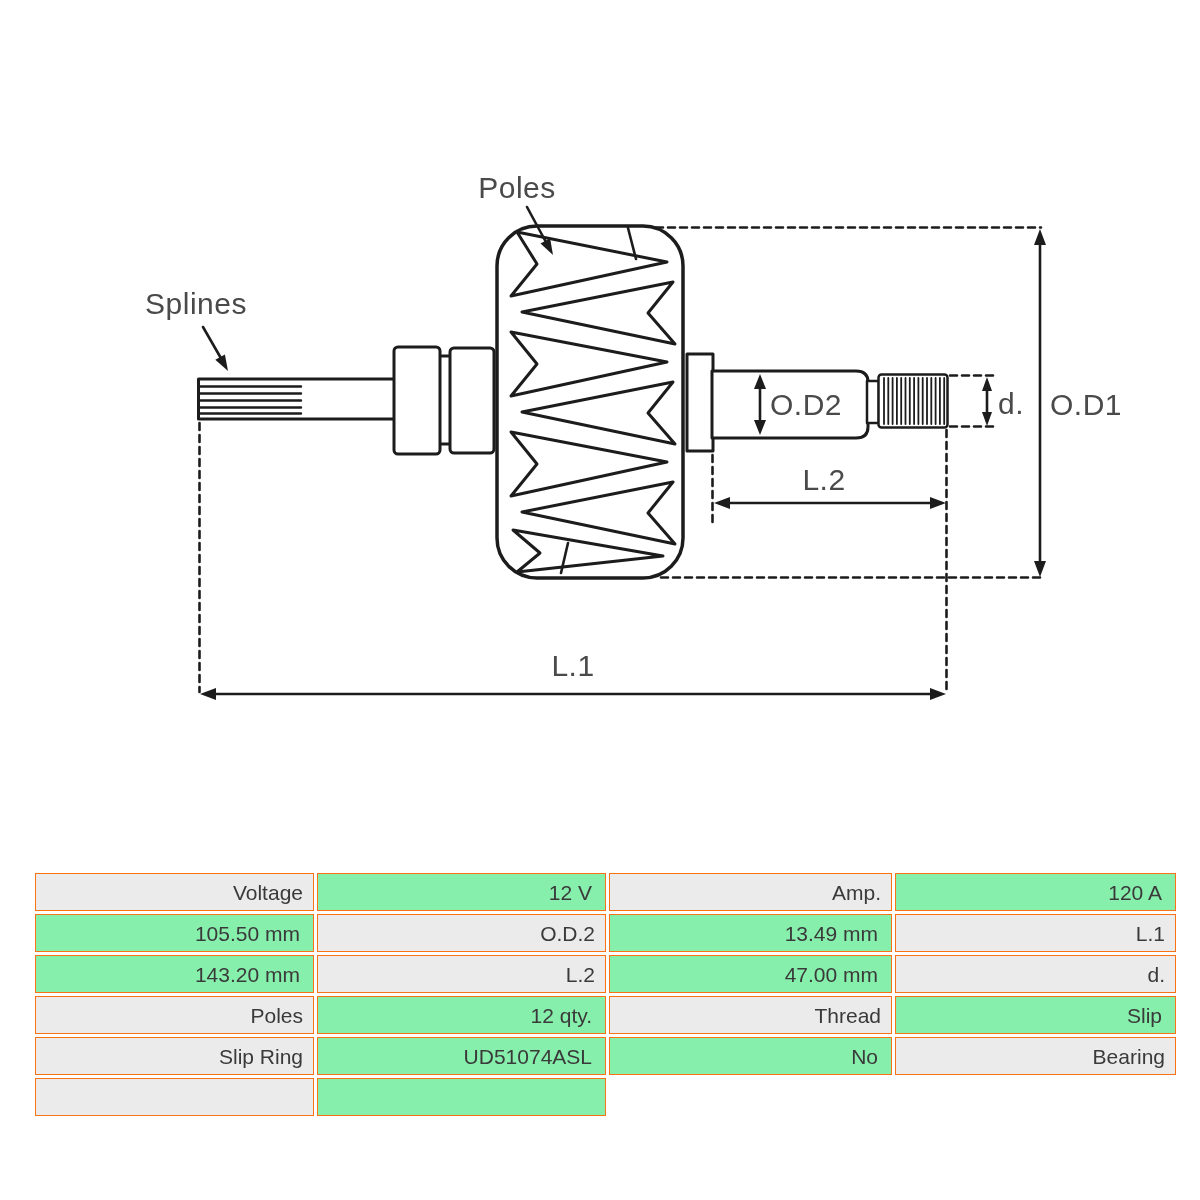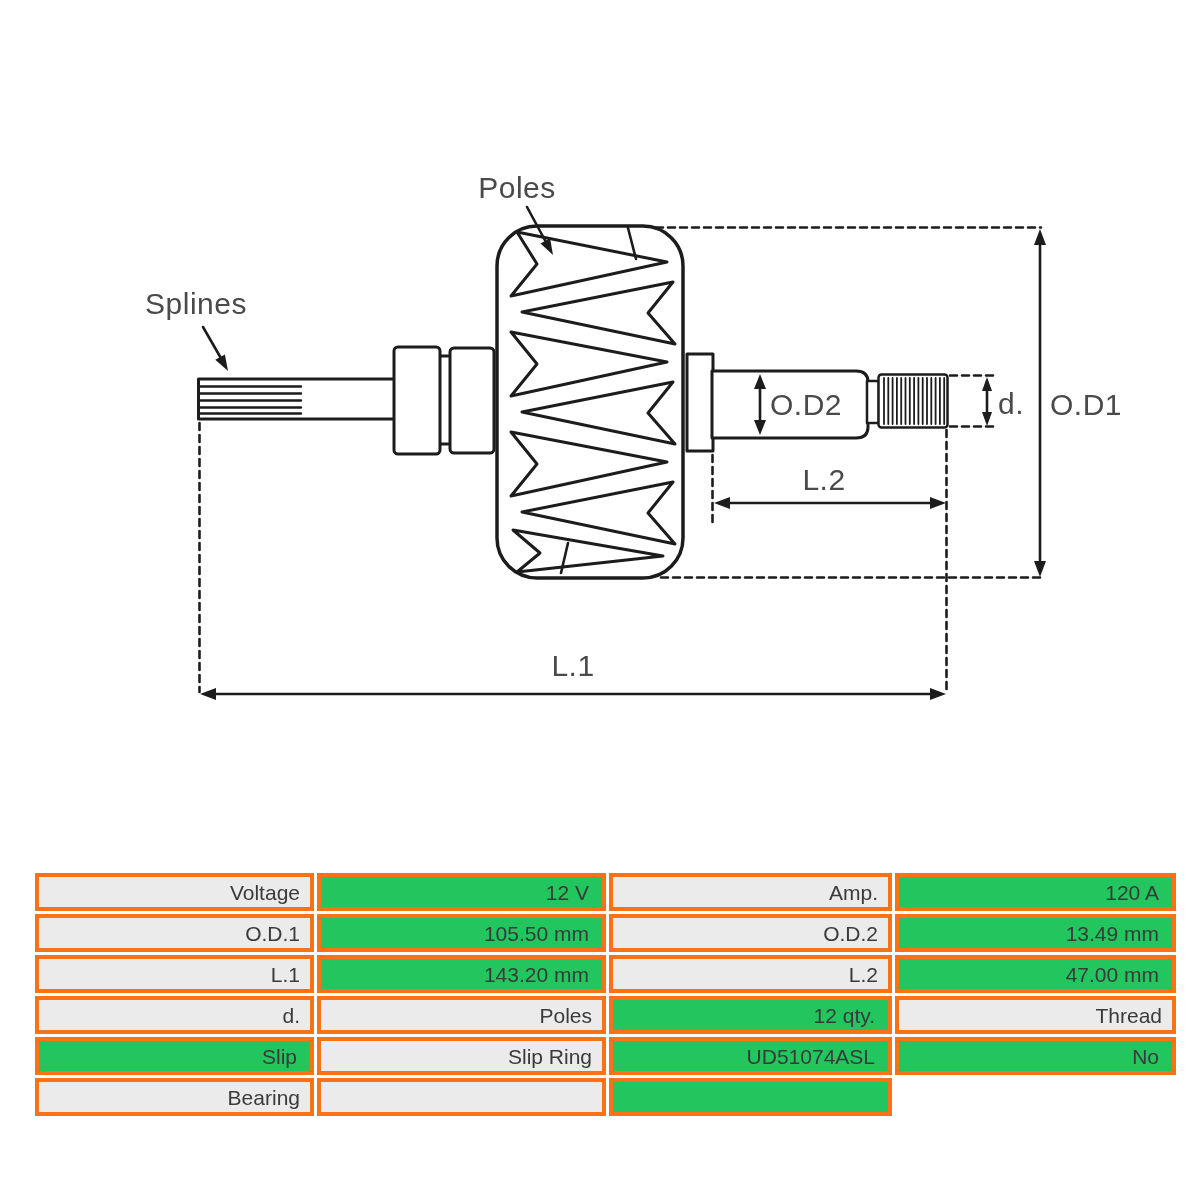--- a/index.html
+++ b/index.html
@@ -4,24 +4,24 @@
 <style>
   html,body{margin:0;padding:0;background:#ffffff;}
   #stage{position:relative;width:1200px;height:1200px;background:#ffffff;overflow:hidden;
          font-family:"Liberation Sans",sans-serif;}
   #rotor-svg{position:absolute;left:0;top:0;}
   .dia-label{font-family:"Liberation Sans",sans-serif;font-size:30px;fill:#4a4a4a;letter-spacing:.5px;}
   
   #spec-table{position:absolute;left:35px;top:873px;width:1141px;
               display:grid;grid-template-columns:279px 289px 283px 281px;
               grid-auto-rows:38px;gap:3px;}
-  .cell{border:4px solid #f97316;box-sizing:border-box;display:flex;align-items:center;
+  .cell{border:1px solid #f97316;box-sizing:border-box;display:flex;align-items:center;
         justify-content:flex-end;font-size:21px;color:#3a3a3a;line-height:1;}
   .cell.label{background:#ebebeb;padding-right:10px;}
-  .cell.value{background:#22c55e;padding-right:13px;}
+  .cell.value{background:#86efac;padding-right:13px;}
 </style>
 </head>
 <body>
 
 <div id="stage">
 
   <svg id="rotor-svg" width="1200" height="870" viewBox="0 0 1200 870" fill="none" stroke-linecap="round" stroke-linejoin="round">
 
     <g stroke="#1c1c1c">
       <rect x="198.5" y="379" width="196" height="40" stroke-width="3" fill="#fff"></rect>
@@ -98,21 +98,20 @@
     <text class="dia-label" x="824" y="490" text-anchor="middle">L.2</text>
     <text class="dia-label" x="573" y="676" text-anchor="middle">L.1</text>
   </svg>
 
   <div id="spec-table">
     <div class="cell label">Voltage</div>
     <div class="cell value">12 V</div>
     <div class="cell label">Amp.</div>
     <div class="cell value">120 A</div>
 
-    <div class="cell label">O.D.1</div>
     <div class="cell value">105.50 mm</div>
     <div class="cell label">O.D.2</div>
     <div class="cell value">13.49 mm</div>
 
     <div class="cell label">L.1</div>
     <div class="cell value">143.20 mm</div>
     <div class="cell label">L.2</div>
     <div class="cell value">47.00 mm</div>
 
     <div class="cell label">d.</div>

